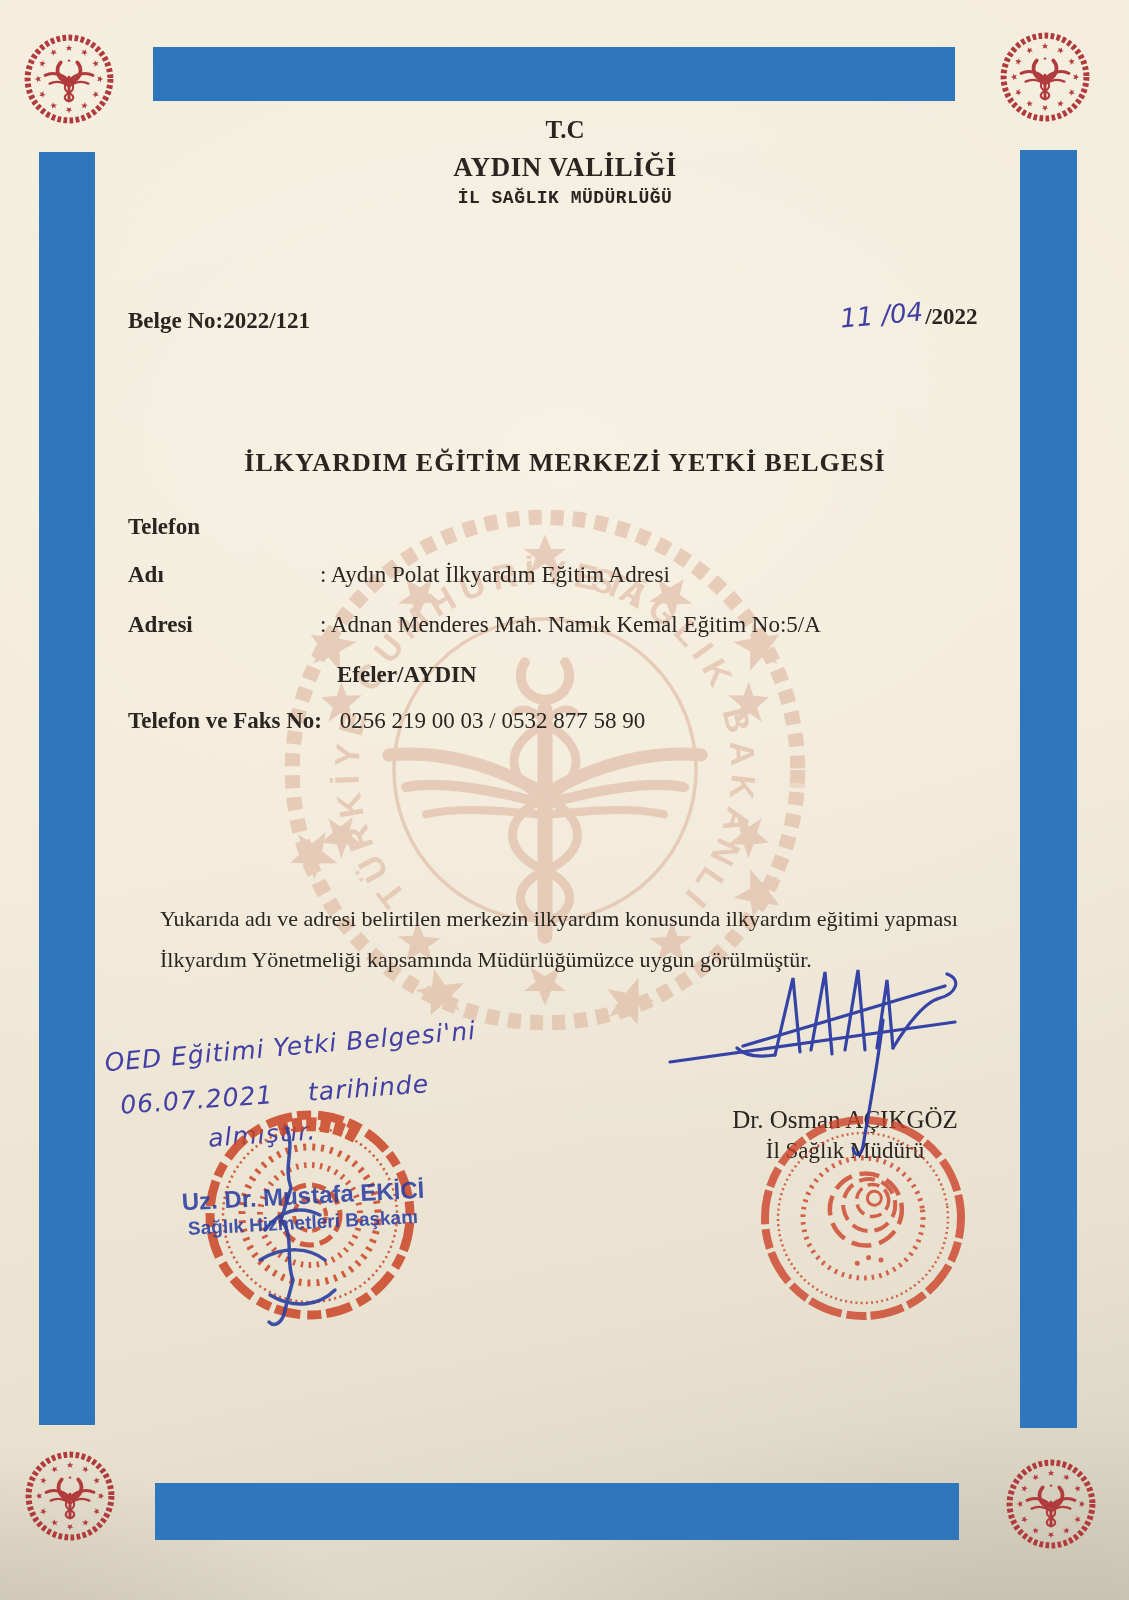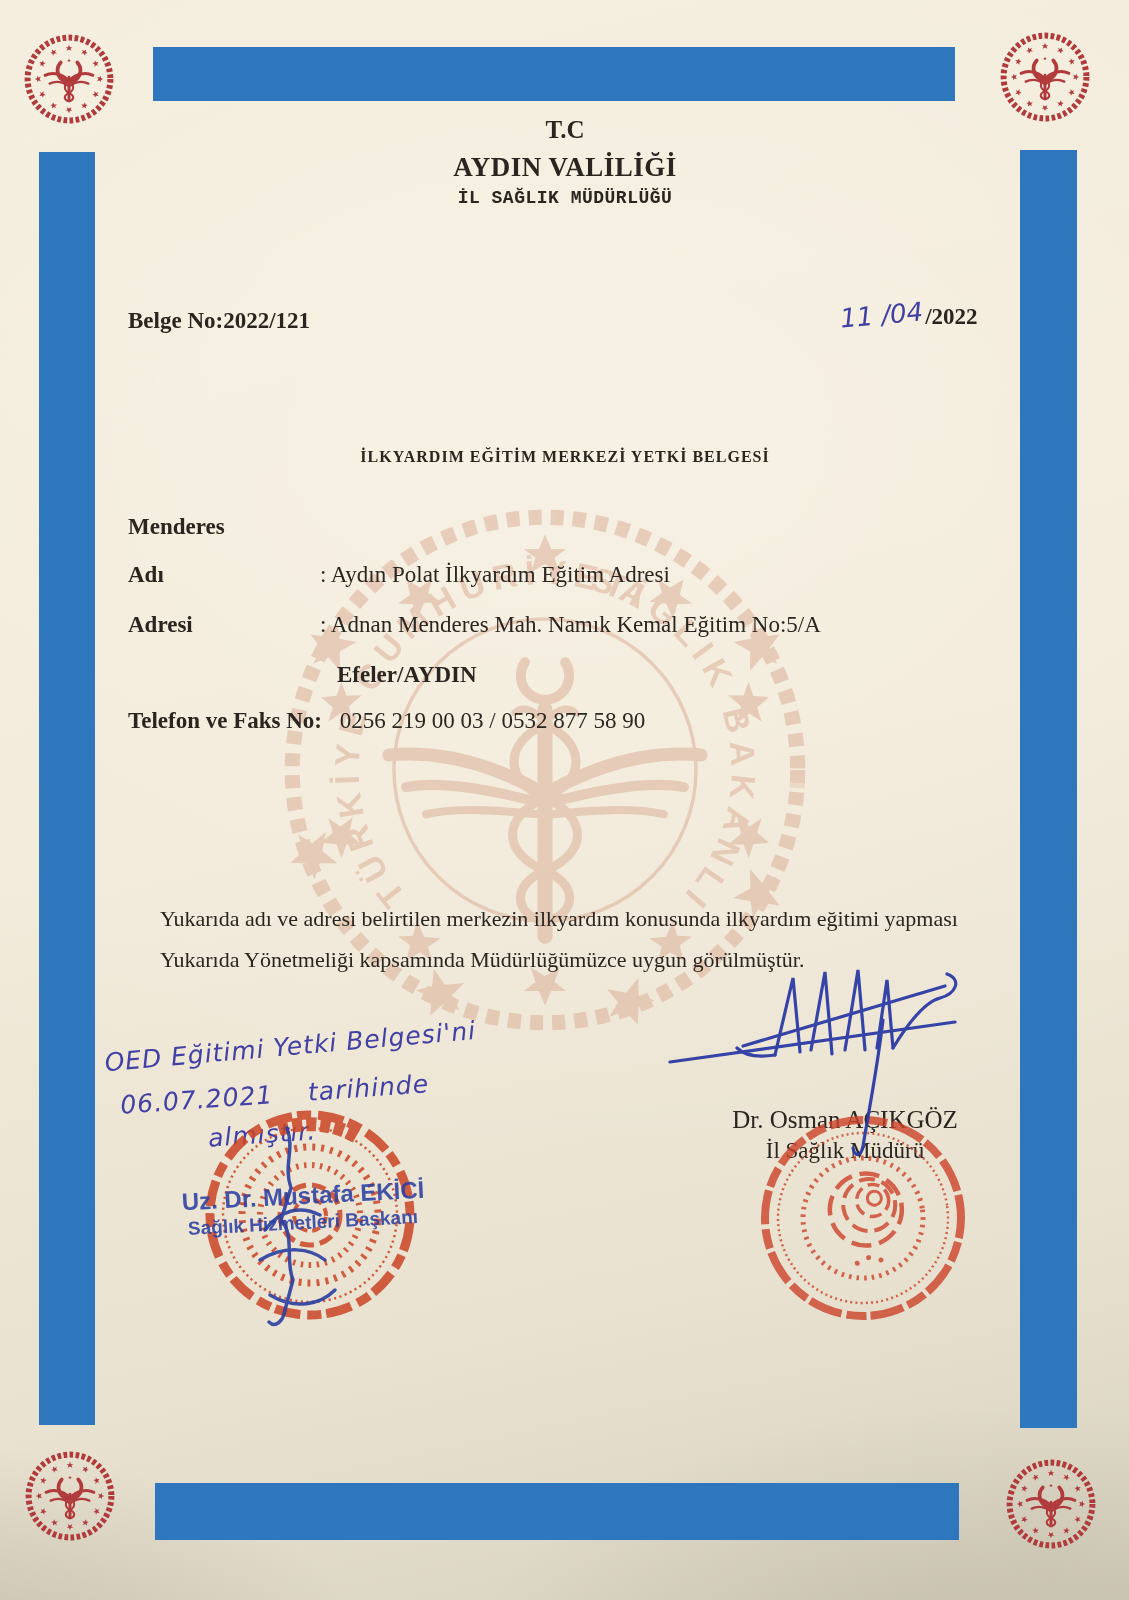--- a/index.html
+++ b/index.html
@@ -16,21 +16,21 @@
   .emblem{position:absolute;width:92px;height:92px;}
   .hdr{position:absolute;left:65px;width:1000px;text-align:center;font-weight:bold;}
   .hdr-1{top:116px;font-size:25px;}
   .hdr-2{top:152px;font-size:27px;letter-spacing:.5px;}
   .hdr-3{top:188px;font-size:18px;letter-spacing:.5px;font-family:Liberation Mono, monospace;}
   .docno{position:absolute;left:128px;top:308px;font-size:23px;font-weight:bold;}
   .dateblock{position:absolute;left:840px;top:300px;font-size:23px;font-weight:bold;white-space:nowrap;}
   .hand{font-family:"DejaVu Sans",sans-serif;font-style:italic;color:#4340a5;font-weight:normal;}
   .date-hand{display:inline-block;font-size:26px;transform:rotate(-5deg);margin-right:2px;}
   .title{position:absolute;left:65px;top:448px;width:1000px;text-align:center;
-         font-size:16px;font-weight:bold;letter-spacing:1px;}
+         font-size:26px;font-weight:bold;letter-spacing:1px;}
   .lbl{position:absolute;left:128px;font-size:23px;font-weight:bold;white-space:nowrap;}
   .val{position:absolute;left:320px;font-size:23px;white-space:nowrap;}
   .row-merkezin{top:514px;} .row-adi{top:562px;} .row-adresi{top:612px;}
   .row-efeler{top:662px;left:337px;font-weight:bold;} .row-tel{top:708px;}
   .tel-val{font-weight:normal;margin-left:12px;}
   .para{position:absolute;left:128px;top:898px;font-size:22px;line-height:41px;margin-left:32px;}
   .para span{display:block;white-space:nowrap;}
   .note-line{position:absolute;font-size:25px;letter-spacing:1px;white-space:nowrap;}
   .note-1{left:104px;top:1032px;transform:rotate(-5deg);}
   .note-2{left:120px;top:1080px;transform:rotate(-4deg);word-spacing:26px;}
@@ -154,33 +154,33 @@
   <div class="hdr hdr-2">AYDIN VALİLİĞİ</div>
   <div class="hdr hdr-3">İL SAĞLIK MÜDÜRLÜĞÜ</div>
 
   <div class="docno">Belge No:2022/121</div>
   <div class="dateblock">
     <span class="hand date-hand">11 /04</span><span>/2022</span>
   </div>
 
   <div class="title">İLKYARDIM EĞİTİM MERKEZİ YETKİ BELGESİ</div>
 
-  <div class="lbl row-merkezin">Menderes</div>
+  <div class="lbl row-merkezin">Telefon</div>
   <div class="lbl row-adi">Adı</div>
   <div class="val row-adi">: Aydın Polat İlkyardım Eğitim Adresi</div>
   <div class="lbl row-adresi">Adresi</div>
   <div class="val row-adresi">: Adnan Menderes Mah. Namık Kemal Eğitim No:5/A</div>
   <div class="val row-efeler">Efeler/AYDIN</div>
   <div class="lbl row-tel">
     <span>Telefon ve Faks No:</span><span class="tel-val"> 0256 219 00 03 / 0532 877 58 90</span>
   </div>
 
   <div class="para">
     <span>Yukarıda adı ve adresi belirtilen merkezin ilkyardım konusunda ilkyardım eğitimi yapması</span>
-    <span>Yukarıda Yönetmeliği kapsamında Müdürlüğümüzce uygun görülmüştür.</span>
+    <span>İlkyardım Yönetmeliği kapsamında Müdürlüğümüzce uygun görülmüştür.</span>
   </div>
 
   <div class="note-line note-1 hand">OED Eğitimi Yetki Belgesi'ni</div>
   <div class="note-line note-2 hand">06.07.2021 tarihinde</div>
   <div class="note-line note-3 hand">almıştır.</div>
 
   <div class="sig-name">Dr. Osman AÇIKGÖZ</div>
   <div class="sig-title">İl Sağlık Müdürü</div>
 
   <svg class="z-sig" style="left:625px;top:950px;" width="370" height="210" viewBox="0 0 370 210">

